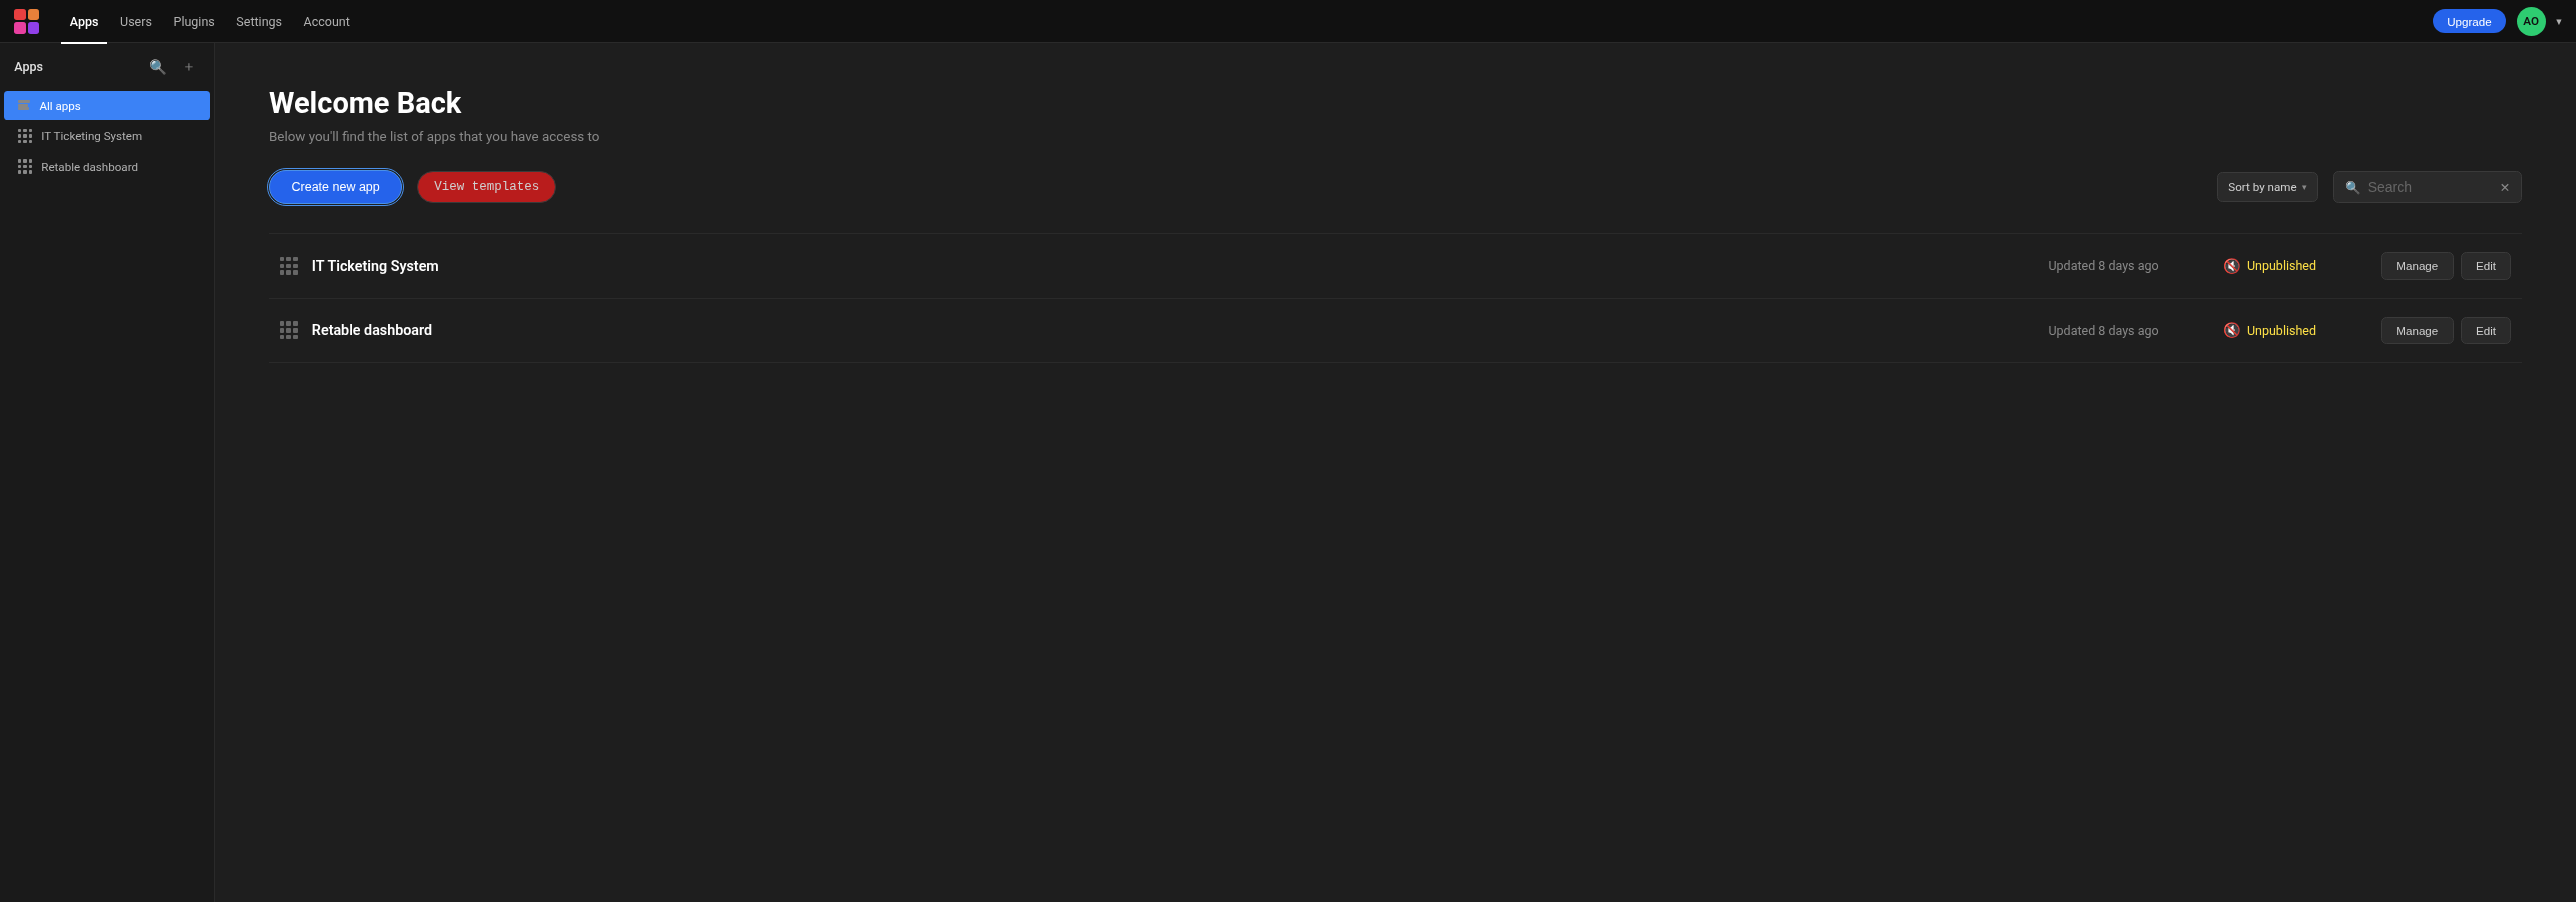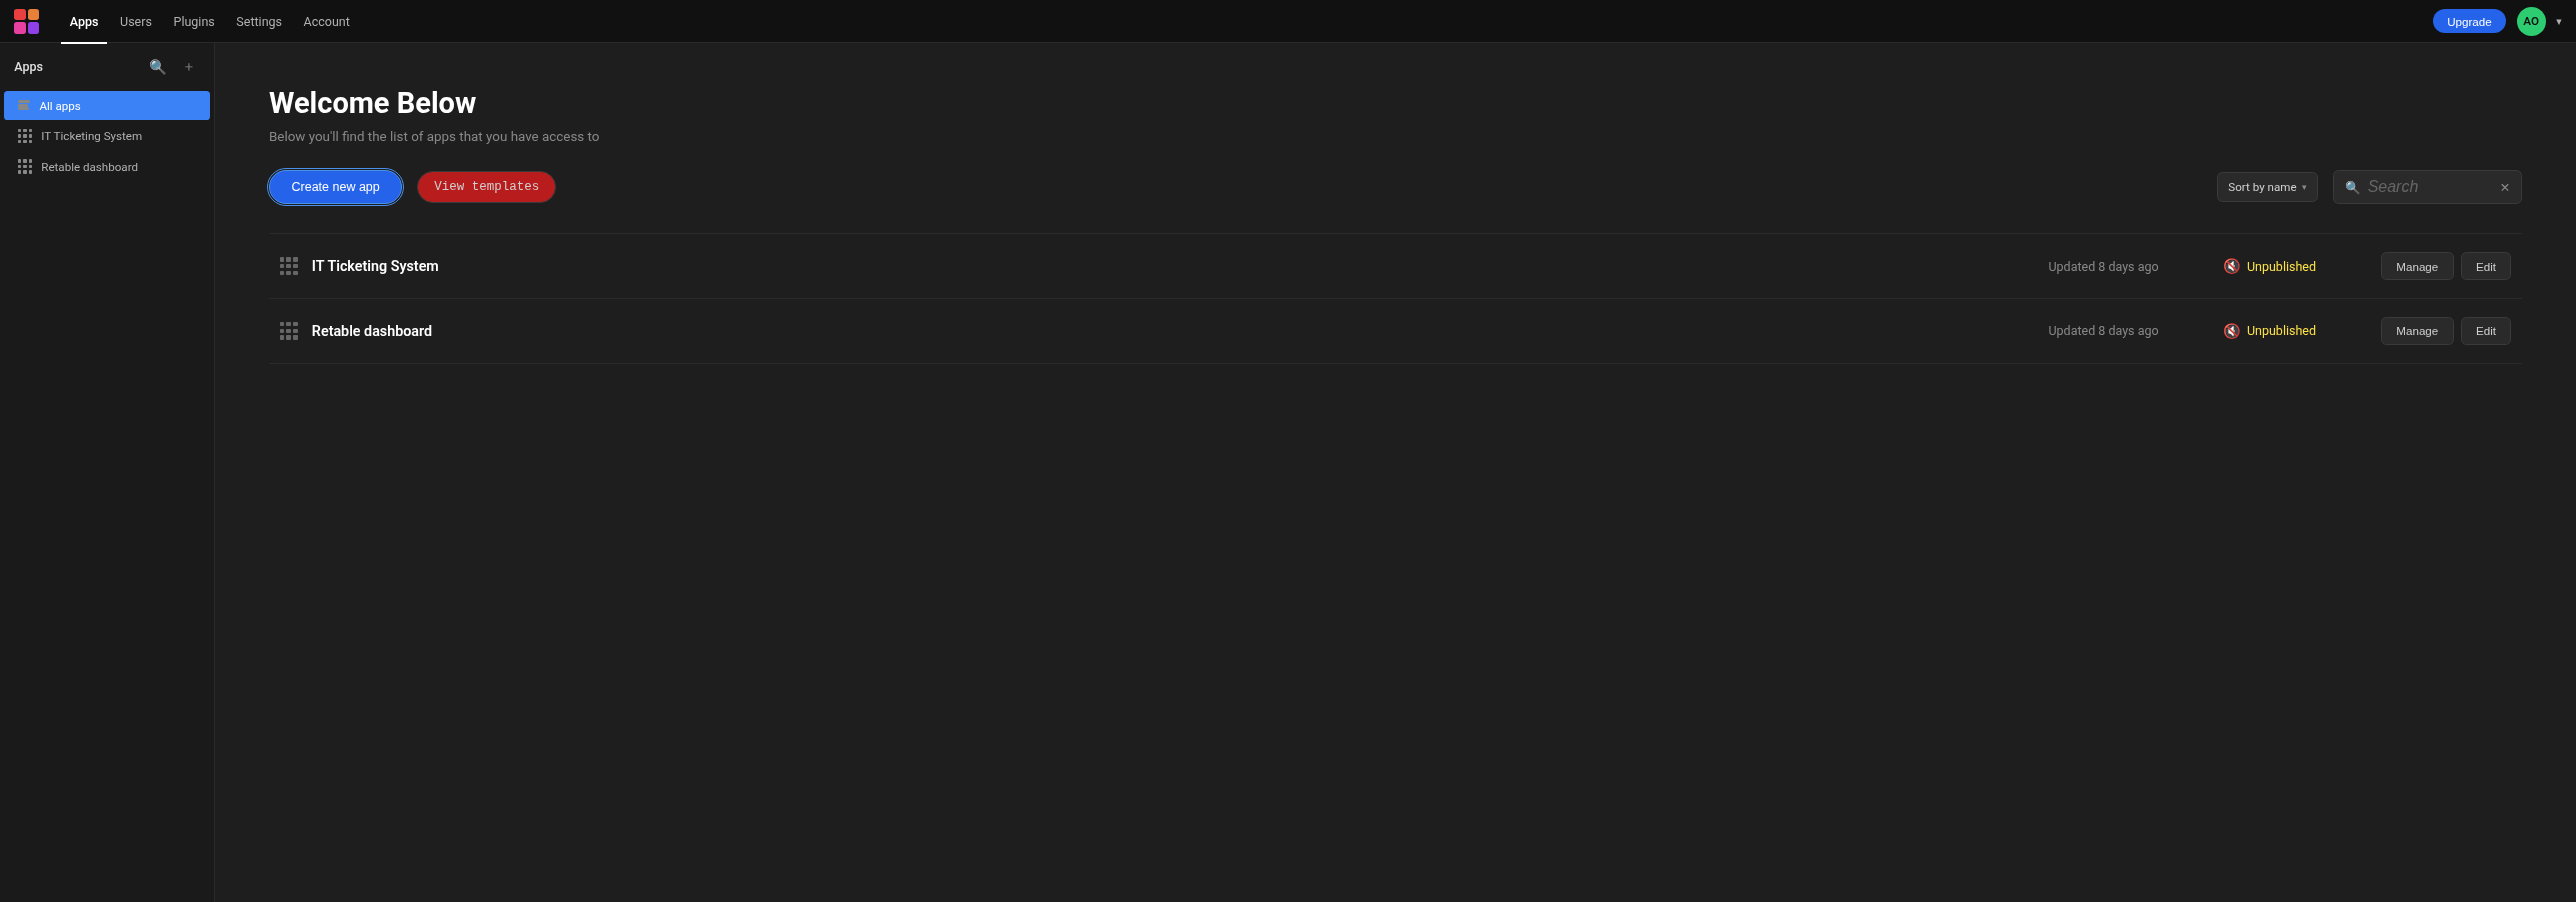--- a/index.html
+++ b/index.html
@@ -259,23 +259,22 @@
       border-radius: 5.4px;
       padding: 7.2px 10.7px;
       min-width: 179px;
     }
     .search-box .search-icon { color: #888; font-size: 12.5px; }
     .search-input {
       background: none;
       border: none;
       outline: none;
       color: #d0d0d0;
-      font-size: 16px;
+      font-size: 14px;
       width: 125px;
-      font-style: italic;
     }
     .search-input::placeholder { color: #666; }
     .search-clear {
       color: #888;
       font-size: 12.5px;
       cursor: pointer;
     }
 
     
     .app-list {
@@ -431,21 +430,21 @@
           <div class="grid-dot"></div>
             <div class="grid-dot"></div>
             <div class="grid-dot"></div>
         </div>
       </span>
       <span>Retable dashboard</span>
     </div>
   </aside>
 
   <main class="main">
-    <h1 class="welcome-title">Welcome Below</h1>
+    <h1 class="welcome-title">Welcome Back</h1>
     <p class="welcome-subtitle">Below you'll find the list of apps that you have access to</p>
 
     <div class="toolbar">
       <button class="create-app-btn">Create new app</button>
       <button class="view-templates-btn">View templates</button>
       <div class="toolbar-spacer"></div>
       <div class="sort-dropdown">
         <span>Sort by name</span>
         <span class="chevron">▾</span>
       </div>

